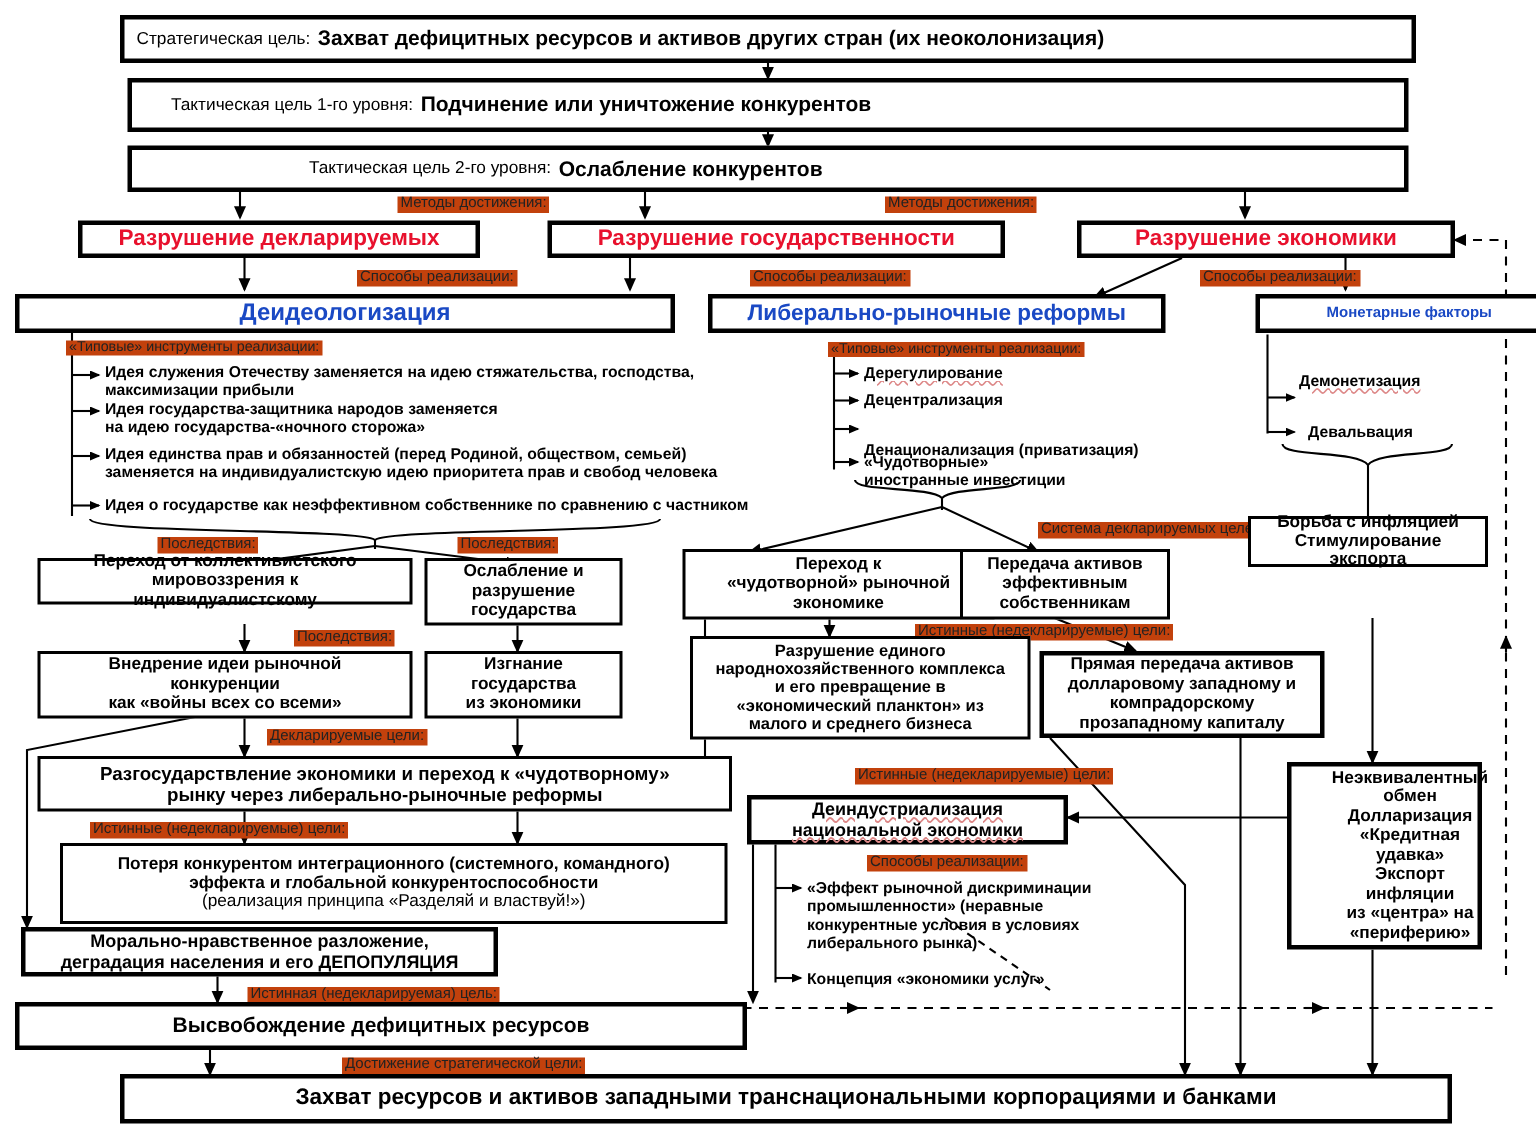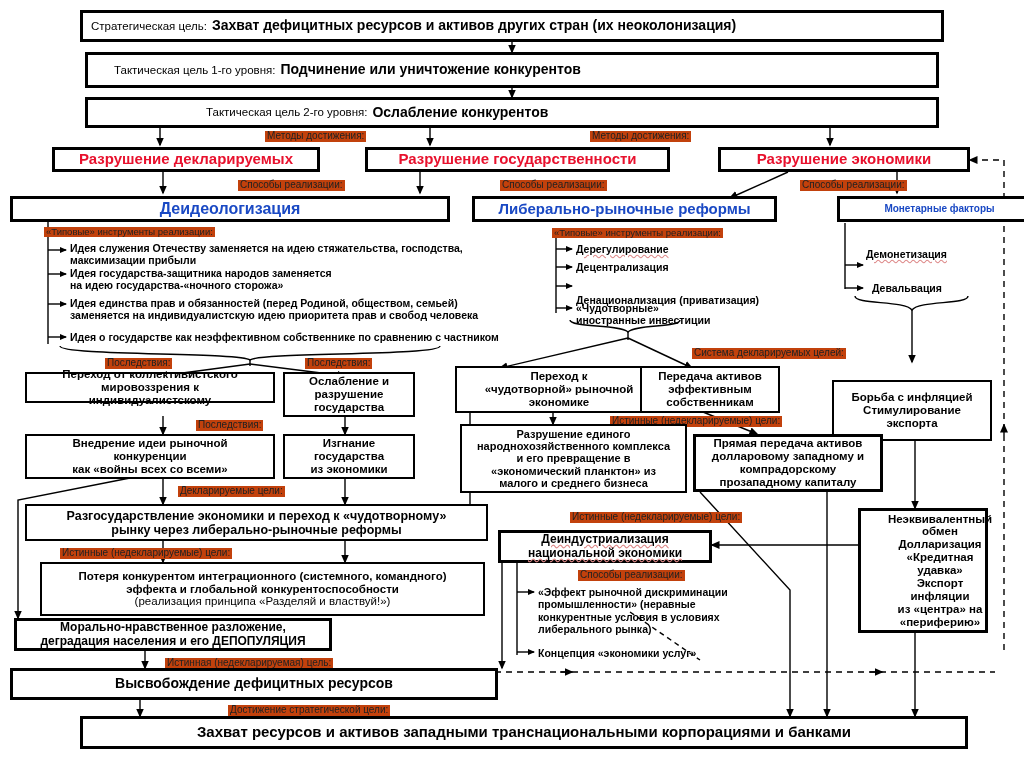--- a/index.html
+++ b/index.html
@@ -201,21 +201,21 @@
   <div class="box" style="left:455px;top:366px;width:208px;height:47px;font-size:11.5px;white-space:pre-line;">
     <span>Переход к
 «чудотворной» рыночной
 экономике</span>
   </div>
   <div class="box" style="left:640px;top:366px;width:140px;height:47px;font-size:11.5px;white-space:pre-line;">
     <span>Передача активов
 эффективным
 собственникам</span>
   </div>
-  <div class="box" style="left:832px;top:380px;width:160px;height:61px;font-size:11.5px;white-space:pre-line;">
+  <div class="box" style="left:832px;top:344px;width:160px;height:34px;font-size:11.5px;white-space:pre-line;">
     <span>Борьба с инфляцией
 Стимулирование
 экспорта</span>
   </div>
 
   <div class="lbl" style="left:196px;top:420px;">Последствия:</div>
   <div class="lbl" style="left:610px;top:416px;">Истинные (недекларируемые) цели:</div>
 
   <div class="box" style="left:25px;top:434px;width:250px;height:45px;font-size:11.5px;white-space:pre-line;">
     <span>Внедрение идеи рыночной

